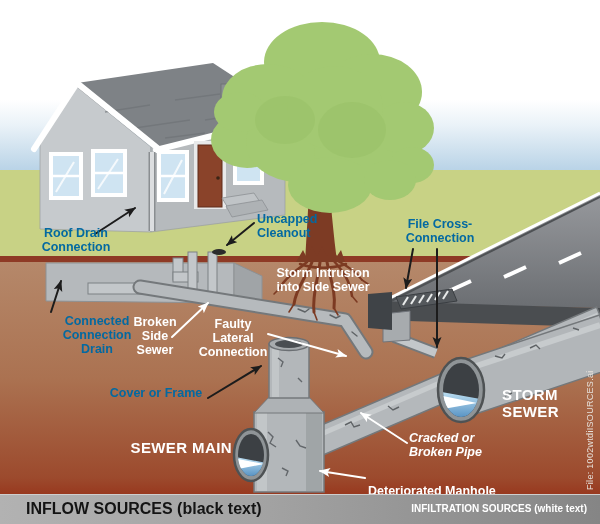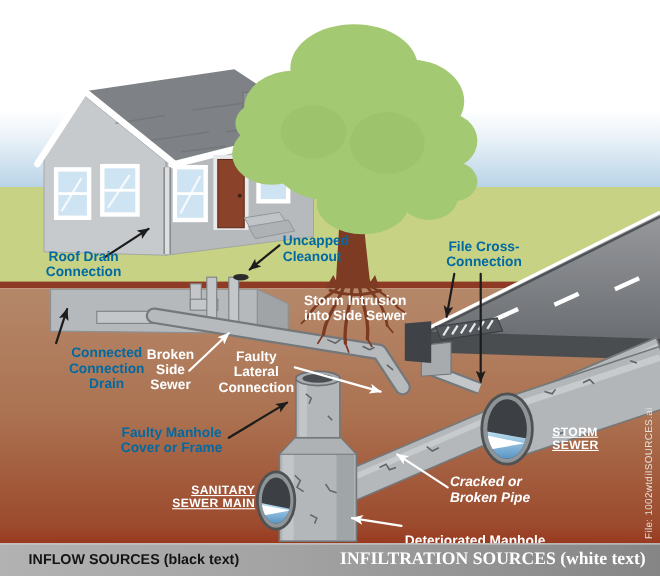--- a/index.html
+++ b/index.html
@@ -4,28 +4,28 @@
 <style>
   html,body{margin:0;padding:0;background:#fff;}
   .stage{position:relative;width:600px;height:524px;overflow:hidden;background:#ffffff;
          font-family:"Liberation Sans",sans-serif;}
   .stage svg{position:absolute;left:0;top:0;}
   .lbl{position:absolute;font:bold 12.5px/1.13 "Liberation Sans",sans-serif;color:#0369a1;
        text-align:center;white-space:nowrap;transform:translateX(-50%);z-index:5;}
   .lbl.la{transform:none;text-align:left;}
   .lbl.ra{transform:none;text-align:right;}
   .lbl.white{color:#ffffff;}
-  .lbl.caps{font-size:11px;letter-spacing:.4px;text-decoration:underline;}
+  .lbl.caps{font-size:15px;letter-spacing:.4px;}
   .footer{position:absolute;left:0;top:494px;width:600px;height:30px;
           background:linear-gradient(90deg,#b2b2b2 0%,#a2a2a2 45%,#858585 100%);
           box-shadow:inset 0 1px 0 #cecece;z-index:6;}
   .footer .fl{position:absolute;left:26px;top:0;line-height:30px;font-weight:bold;
-          font-size:13px;color:#141414;}
+          font-size:16px;color:#141414;}
   .footer .fr{position:absolute;right:13px;top:0;line-height:30px;font-weight:bold;
-          font-size:16px;color:#ffffff;font-family:Liberation Serif, serif;}
+          font-size:10px;color:#ffffff;}
   .filenote{position:absolute;left:584px;top:490px;width:162px;height:13px;
           transform:rotate(-90deg);transform-origin:top left;
           font:9px/13px "Liberation Sans",sans-serif;color:#e6e0da;letter-spacing:.3px;z-index:5;}
 </style>
 </head>
 <body>
 
 <div class="stage">
 
 <svg width="600" height="524" viewBox="0 0 600 524">
@@ -300,25 +300,23 @@
 <div class="lbl white" style="left:233px;top:317px;">
   <div>Faulty</div>
   <div>Lateral</div>
   <div>Connection</div>
 </div>
 <div class="lbl white" style="left:323px;top:266px;">
   <div>Storm Intrusion</div>
   <div>into Side Sewer</div>
 </div>
 <div class="lbl" style="left:156px;top:386px;">
-  <div>Faulty Manhole</div>
   <div>Cover or Frame</div>
 </div>
 <div class="lbl white caps ra" style="right:368px;top:440px;">
-  <div>SANITARY</div>
   <div>SEWER MAIN</div>
 </div>
 <div class="lbl white caps la" style="left:502px;top:387px;">
   <div>STORM</div>
   <div>SEWER</div>
 </div>
 <div class="lbl white la" style="left:409px;top:431px;font-style:italic;">
   <div>Cracked or</div>
   <div>Broken Pipe</div>
 </div>

